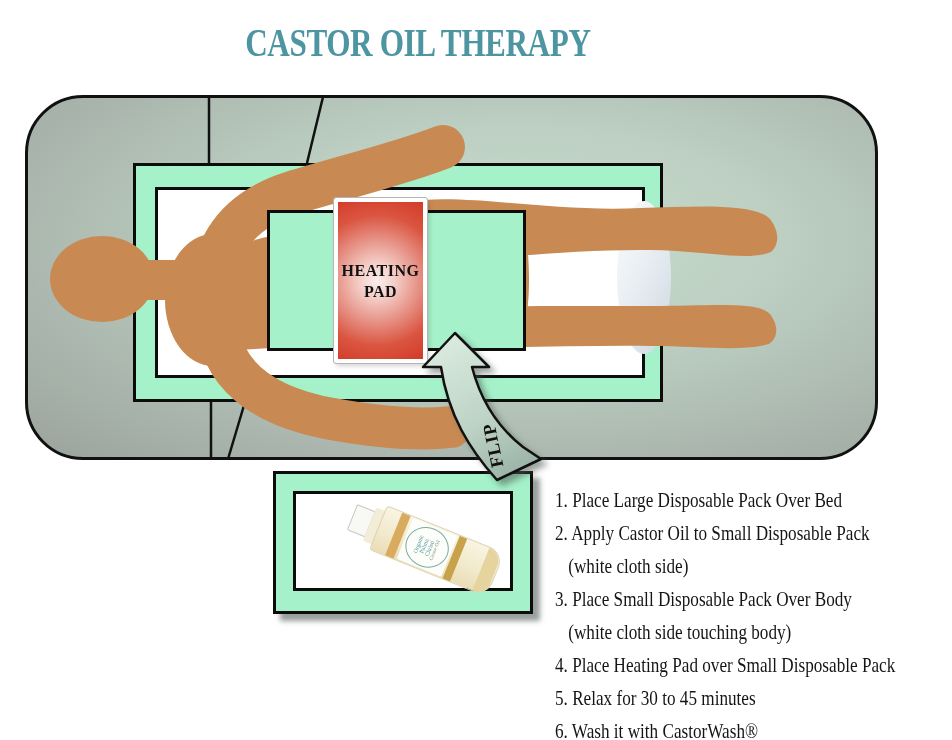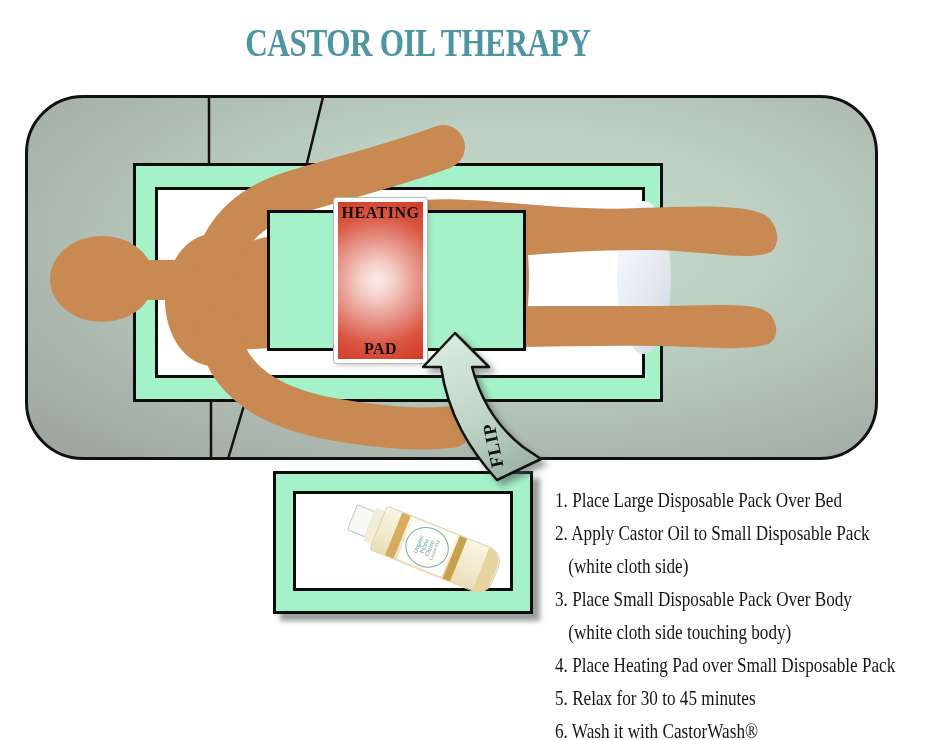--- a/index.html
+++ b/index.html
@@ -36,21 +36,21 @@
   }
   .pack-small {
     position:absolute; left:267px; top:210px; width:259px; height:141px;
     background:var(--mint,#a5f1c9); border:3px solid #0c0c0c;
   }
   
   .heating-pad {
     position:absolute; left:334px; top:198px; width:93px; height:165px;
     border:4px solid #ffffff; outline:1px solid #b5b5b5; border-radius:2px;
     background:radial-gradient(circle at 46% 50%, #fbeeec 0%, #f3cdc6 20%, #e58c80 48%, #da5540 72%, #d23a27 100%);
-    display:flex; flex-direction:column; align-items:center; justify-content:space-between;
+    display:flex; flex-direction:column; align-items:center; justify-content:center;
     box-shadow:2px 3px 5px rgba(0,0,0,0.18);
   }
   .heating-pad .hp-line {
     font-size:16px; font-weight:bold; color:#111; letter-spacing:0.5px; line-height:21px;
   }
   
   .flip-label {
     position:absolute; left:454px; top:434px; width:80px; height:22px; text-align:center;
     font-size:18px; font-weight:bold; color:#111; letter-spacing:1px;
     transform:rotate(-102deg);

